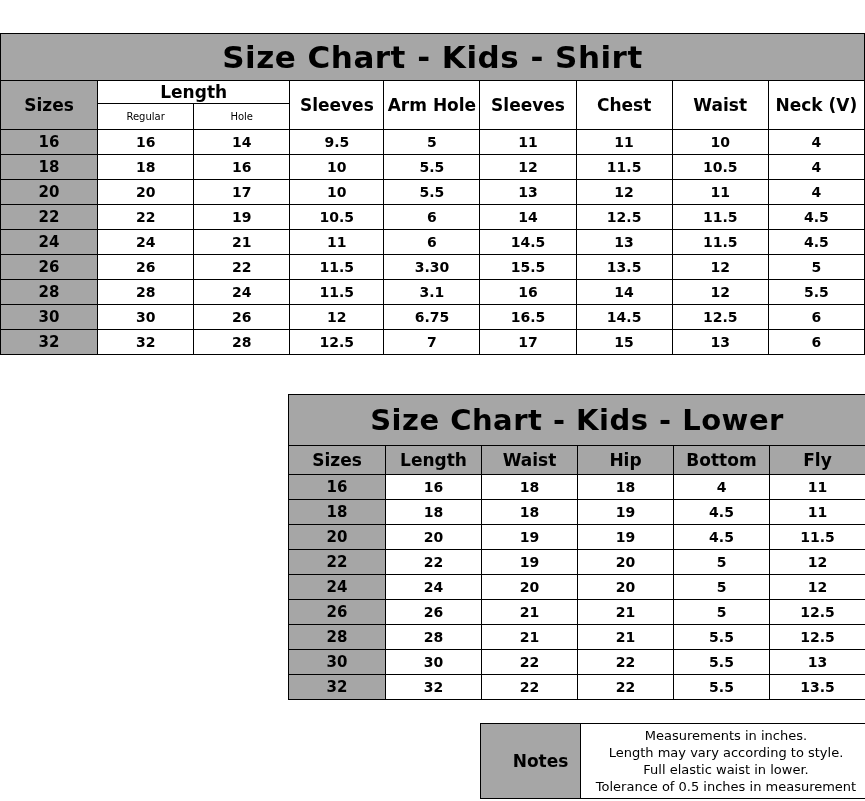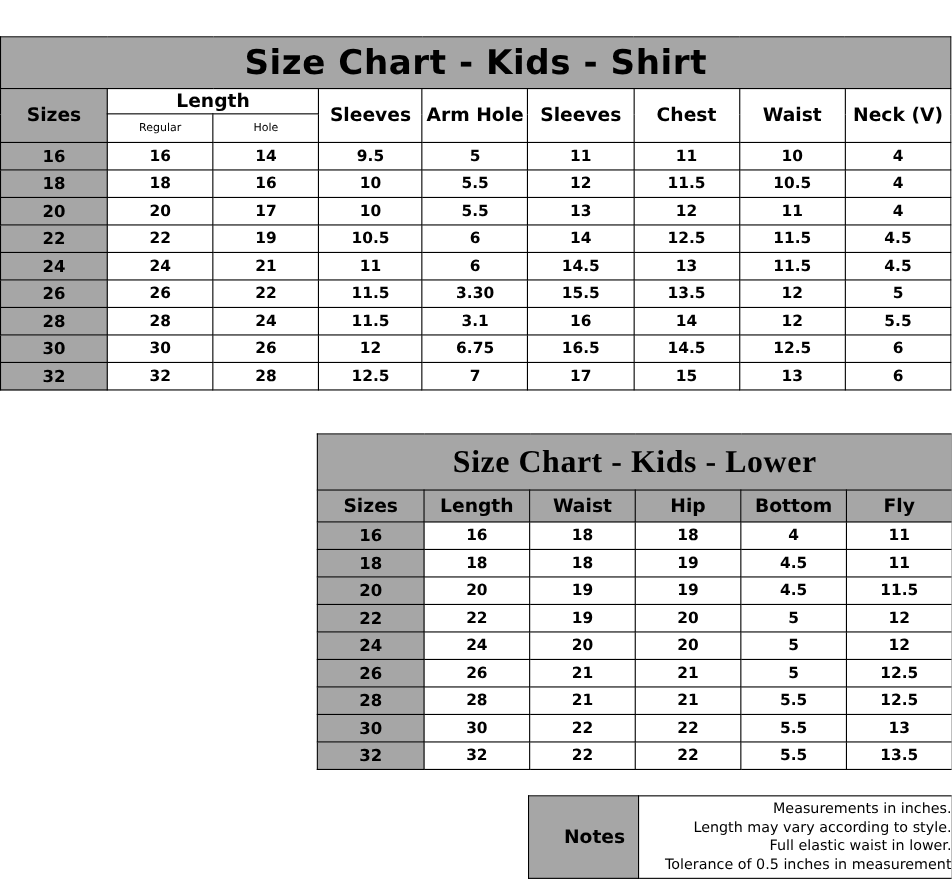--- a/index.html
+++ b/index.html
@@ -85,21 +85,20 @@
     left: 288px;
     top: 385px;
     width: 577px;
   }
   .lower-table {
     width: 577px;
   }
   .lower-table .title-cell {
     font-size: 29px;
     height: 50px;
-    font-family: Liberation Serif, serif;
   }
   .lower-table .hdr {
     background: #a6a6a6;
     font-size: 17px;
     height: 28px;
   }
   .lower-table .size-cell {
     background: #a6a6a6;
     font-size: 15px;
     height: 24px;
@@ -119,21 +118,21 @@
   .notes-table {
     width: 385px;
   }
   .notes-label {
     background: #a6a6a6;
     font-size: 17px;
     width: 100px;
     padding-left: 20px;
   }
   .notes-list {
-    text-align: right;
+    text-align: center;
     font-size: 13px;
     font-weight: normal;
     padding: 3px 0 3px 6px;
     line-height: 17px;
   }
   .notes-list div {
     white-space: nowrap;
   }
 </style>
 </head>

